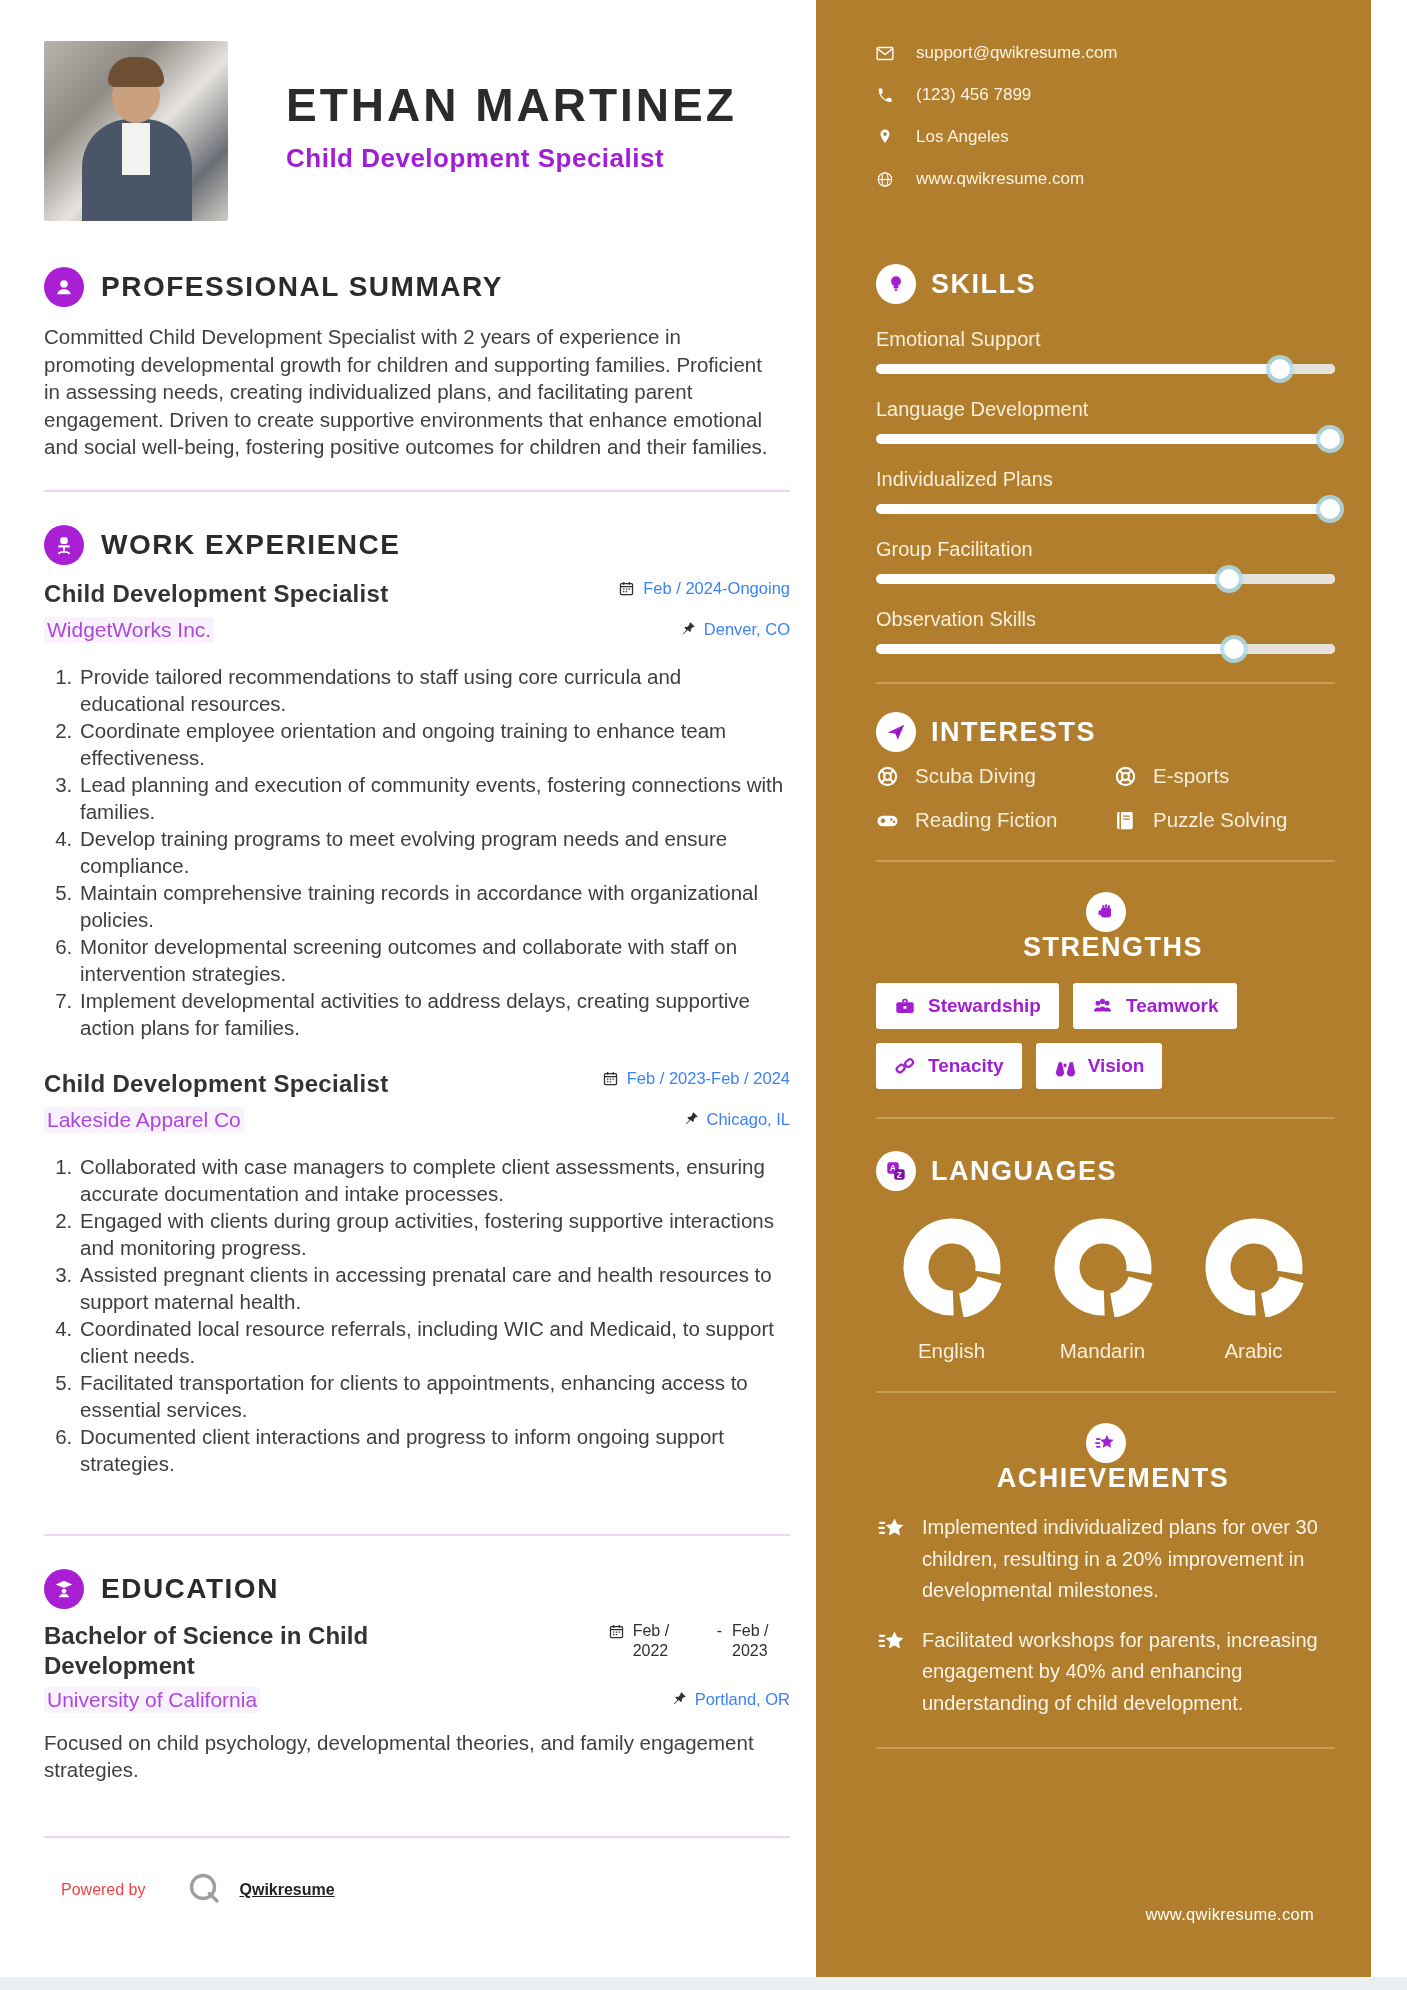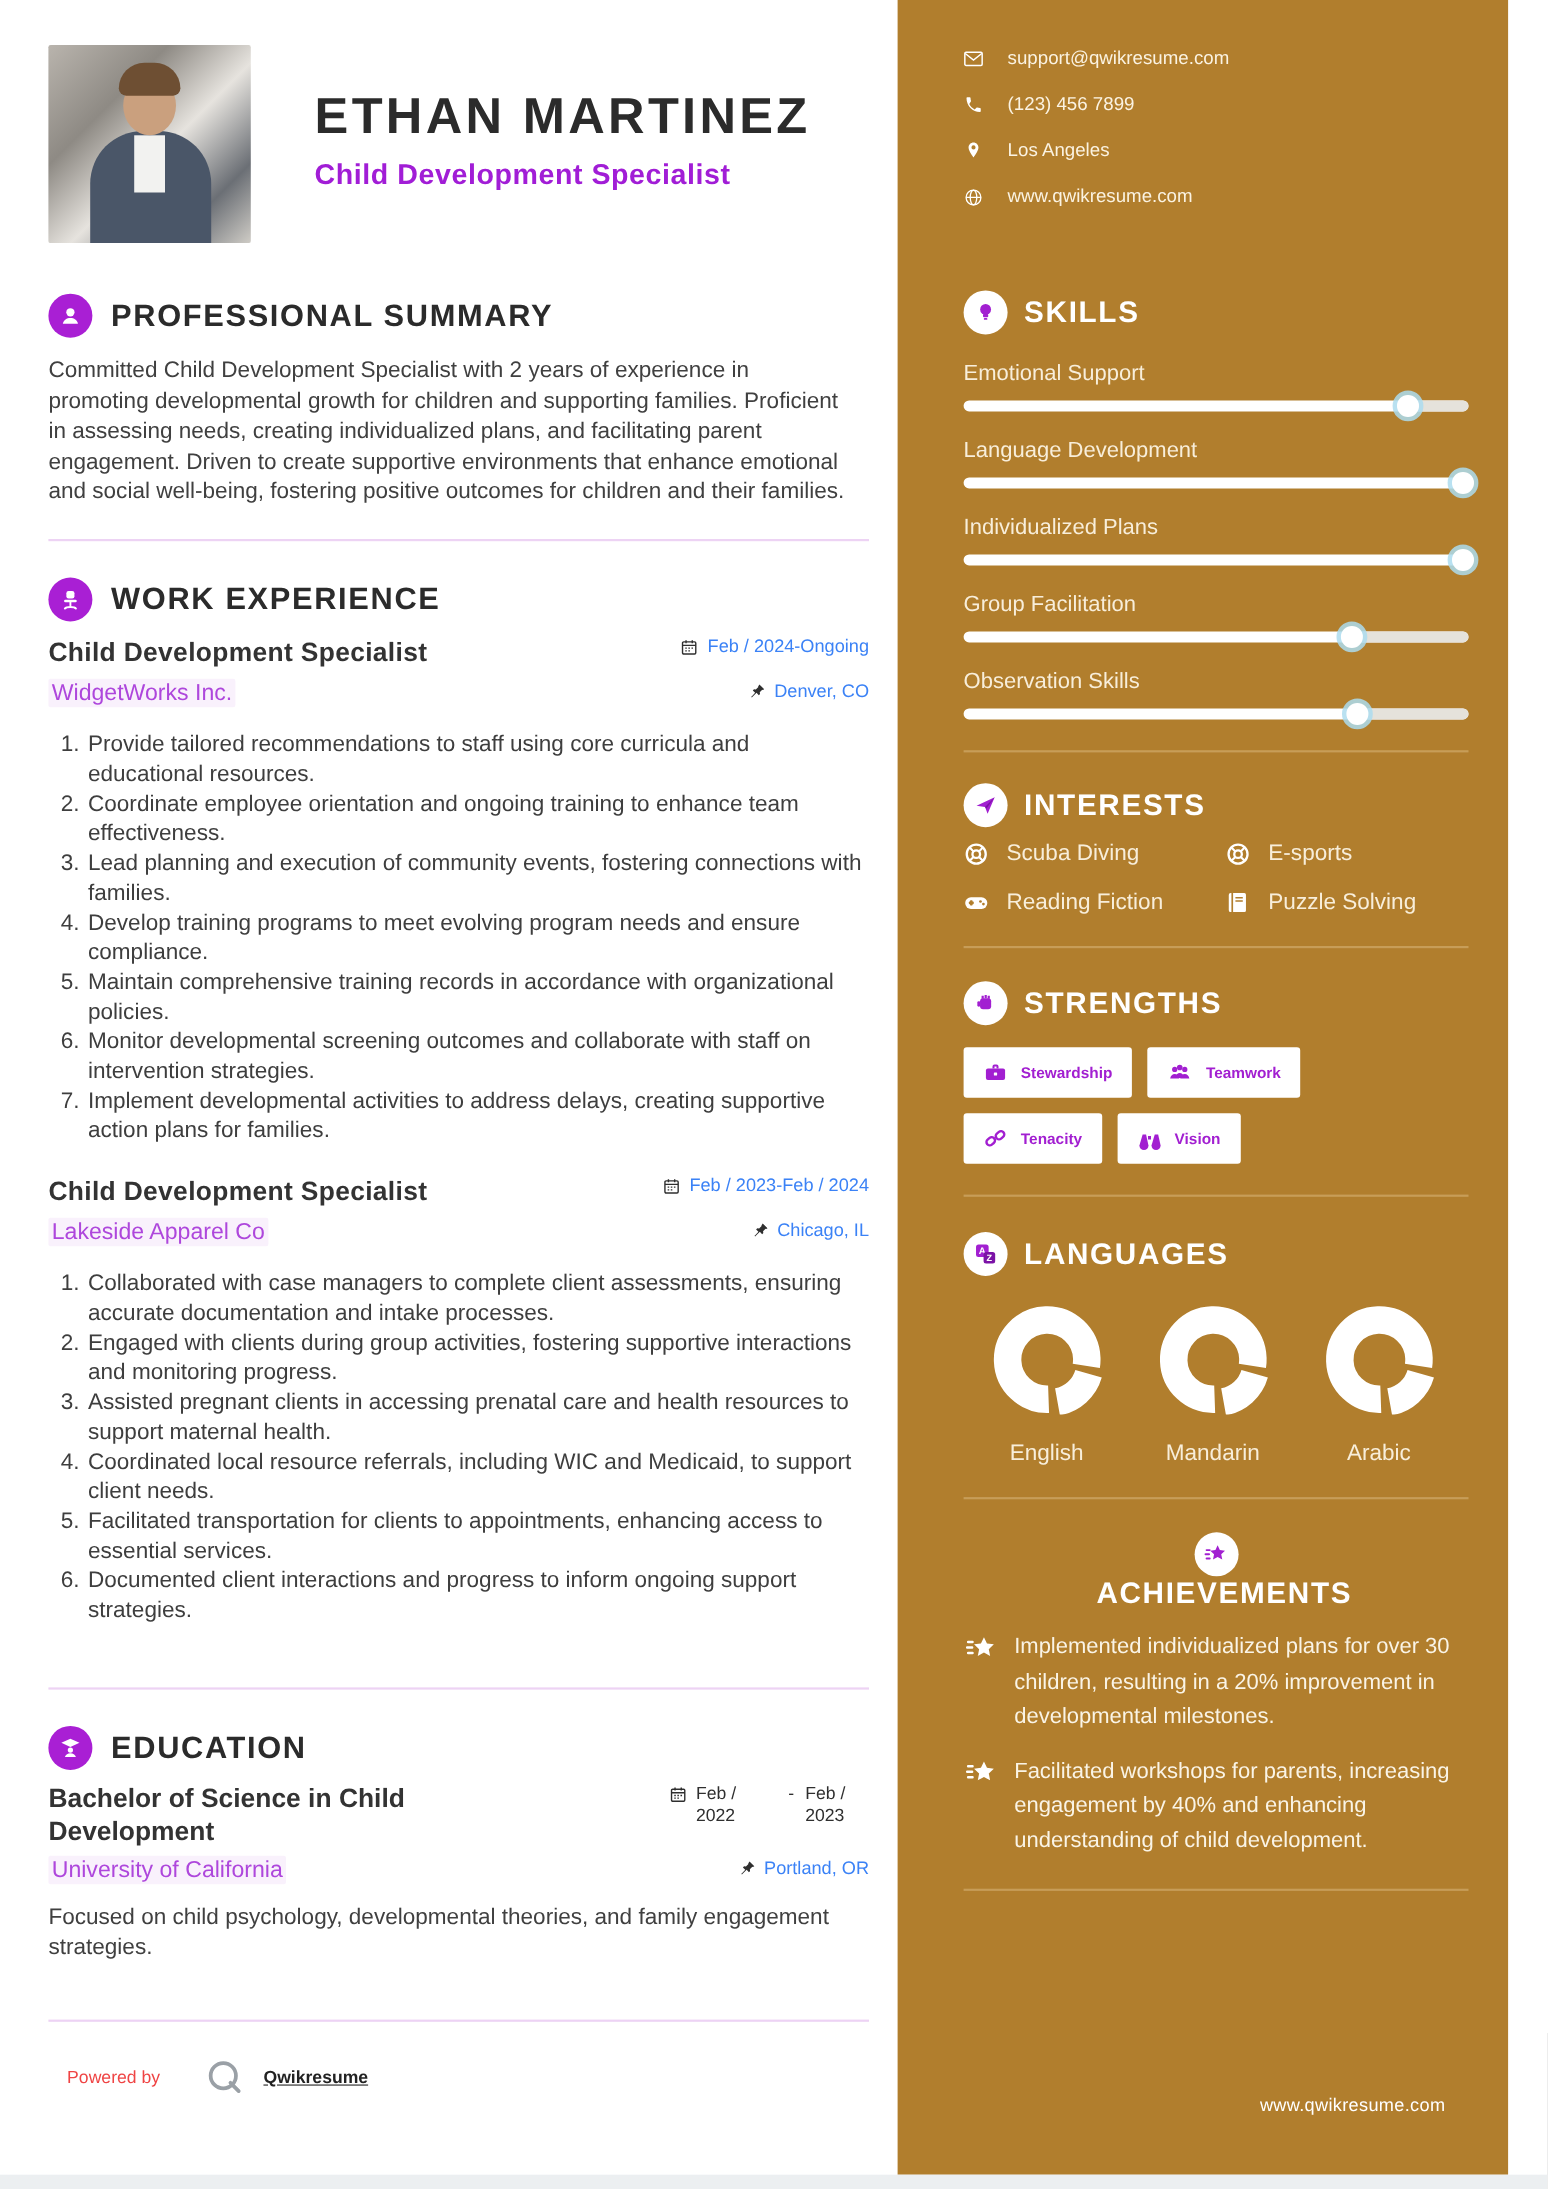--- a/index.html
+++ b/index.html
@@ -63,25 +63,25 @@
   .skill-label{font-size:20px;color:#F8EEDA;height:24px;}
   .slider{position:relative;margin-top:12px;width:459px;height:10px;border-radius:5px;background:#ffffff;}
   .slider .rest{position:absolute;right:0;top:0;height:10px;border-radius:5px;background:#E5E2DB;width:calc((100 - var(--lvl))*1%);}
   .slider .thumb{position:absolute;top:50%;left:calc(var(--lvl)*1%);width:20px;height:20px;border-radius:50%;
                  background:#fff;transform:translate(-50%,-50%);box-shadow:0 0 0 4px rgba(173,220,238,.85);}
   .divider-s{margin-top:28px;height:2px;background:#C79D58;width:459px;}
   .interests-head{margin-top:28px;}
   .int-grid{margin-top:12px;display:grid;grid-template-columns:238px 1fr;row-gap:20px;}
   .int-item{display:flex;align-items:center;font-size:20.5px;color:#F8EEDA;}
   .int-item svg{margin-right:16px;flex:0 0 23px;}
-  .strengths-head{margin-top:30px;}
+  .strengths-head{margin-top:30px;flex-direction:column;}
   .chips{margin-top:20px;display:flex;flex-wrap:wrap;gap:14px;width:430px;}
   .chip{display:inline-flex;align-items:center;height:46px;background:#ffffff;border-radius:3px;padding:0 18px;}
   .chip svg{margin-right:12px;}
-  .chip-label{font-size:14px;font-weight:600;color:#A21FD1;}
+  .chip-label{font-size:19px;font-weight:600;color:#A21FD1;}
   .langs-head{margin-top:32px;}
   .lang-row{margin-top:26px;display:flex;padding-left:0px;}
   .lang{width:151px;text-align:center;}
   .lang-label{margin-top:18px;font-size:20.5px;color:#F8EEDA;}
   .ach-head{margin-top:30px;flex-direction:column;}
   .ach-item{display:flex;margin-top:18px;}
   .ach-item svg{flex:0 0 32px;margin-right:14px;margin-top:2px;}
   .ach-text{font-size:20px;line-height:31.5px;color:#FAF4E6;width:400px;}
   .side-footer{position:absolute;right:57px;top:1905px;font-size:16.5px;color:#fff;letter-spacing:.3px;}
   .bottom-strip{position:absolute;left:0;top:1977px;width:1407px;height:13px;background:#ECEFF1;}

